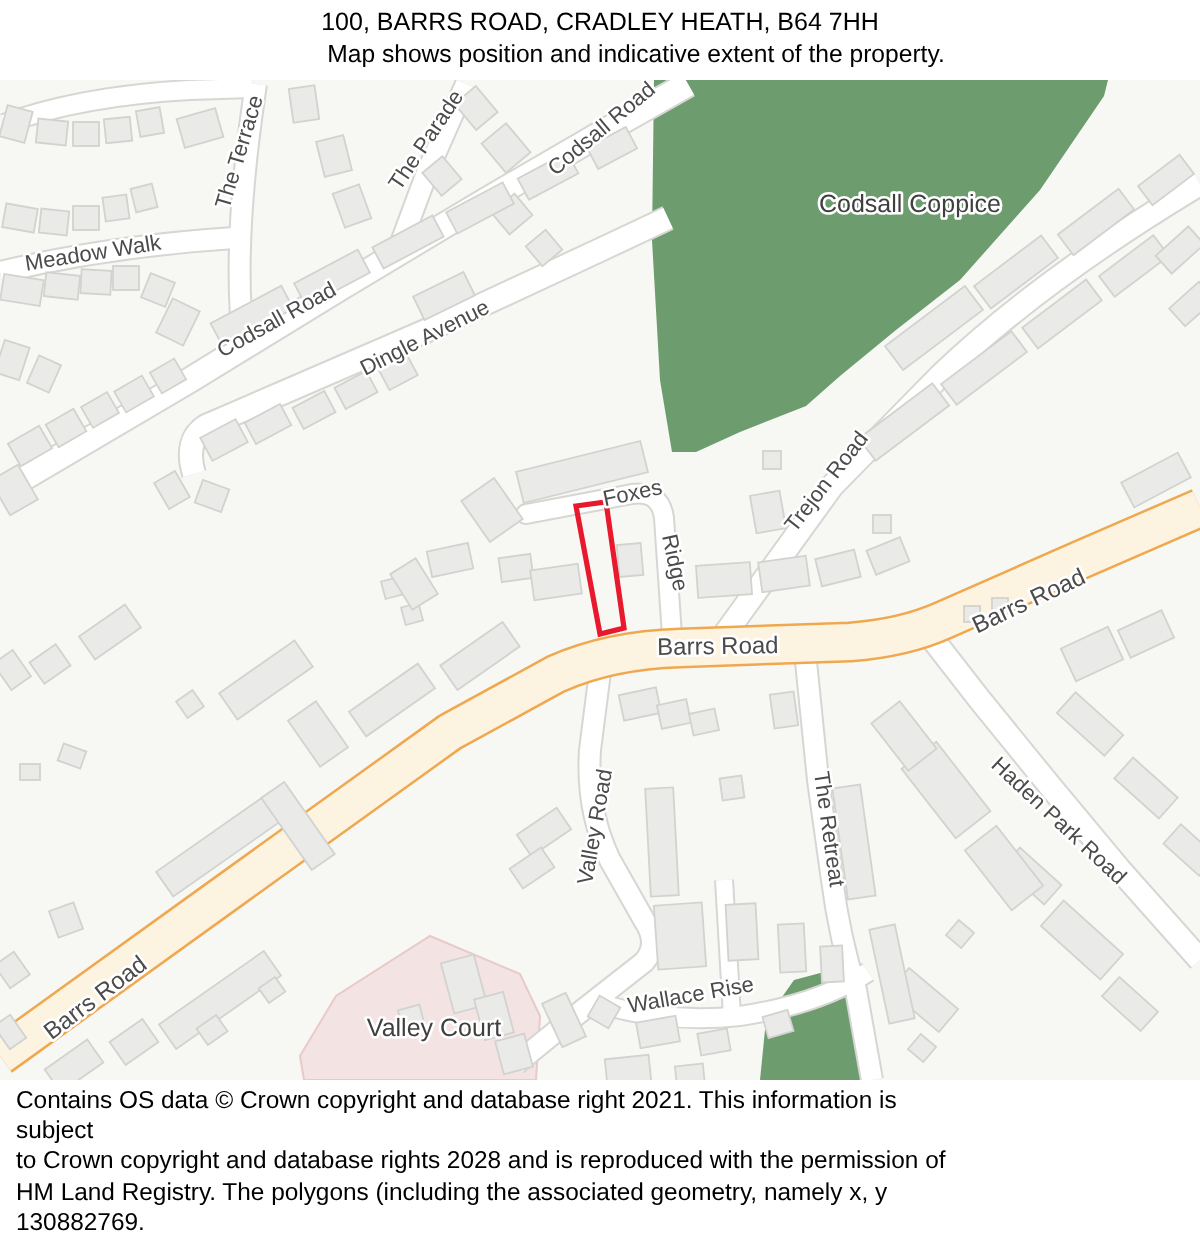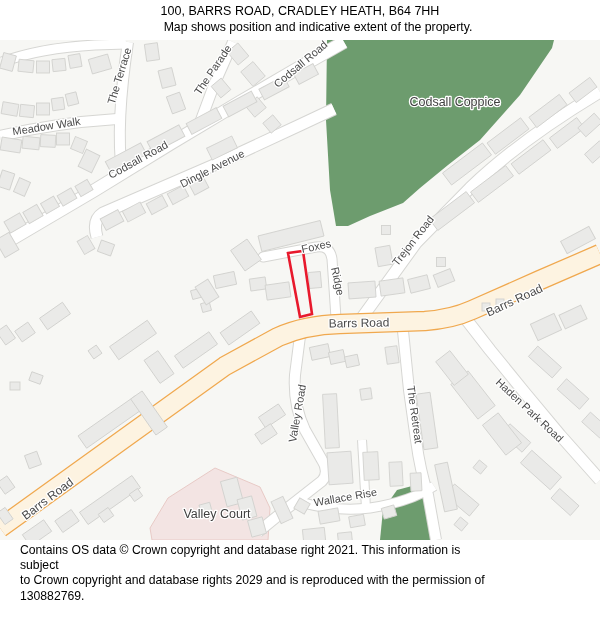--- a/index.html
+++ b/index.html
@@ -4,21 +4,21 @@
 <style>
   html,body{margin:0;padding:0;background:#ffffff;}
   #page{position:relative;width:600px;height:625px;background:#ffffff;overflow:hidden;
         font-family:"Liberation Sans",sans-serif;}
   #titleblock{position:absolute;top:0;left:0;width:600px;height:40px;text-align:center;
         padding-top:3px;box-sizing:border-box;background:#ffffff;}
   #title{font-size:12.5px;color:#000;line-height:16px;}
   #subtitle{font-size:12.3px;color:#000;line-height:16px;padding-left:36px;}
   #mapwrap{position:absolute;top:40px;left:0;width:600px;height:500px;background:#f7f7f4;}
   svg text{font-family:"Liberation Sans",sans-serif;}
-  #footer{position:absolute;top:540px;left:16px;width:476px;padding:3px 4px 0 4px;box-sizing:border-box;
+  #footer{position:absolute;top:540px;left:4px;width:476px;padding:3px 4px 0 4px;box-sizing:border-box;
         font-size:12.2px;line-height:15.2px;color:#000;background:#ffffff;}
 </style>
 </head>
 <body>
 <div id="page">
 
 <div id="titleblock">
   <div id="title">100, BARRS ROAD, CRADLEY HEATH, B64 7HH</div>
   <div id="subtitle">Map shows position and indicative extent of the property.</div>
 </div>
@@ -209,17 +209,18 @@
         <text x="0" y="0" text-anchor="middle" fill="#4b4b4b" font-size="11" paint-order="stroke" stroke="#ffffff" stroke-width="2.6" stroke-linejoin="round" transform="translate(301,374) rotate(-80)">Valley Road</text>
         <text x="0" y="0" text-anchor="middle" fill="#4b4b4b" font-size="11" paint-order="stroke" stroke="#ffffff" stroke-width="2.6" stroke-linejoin="round" transform="translate(411,375) rotate(82)">The Retreat</text>
         <text x="0" y="0" text-anchor="middle" fill="#4b4b4b" font-size="11" paint-order="stroke" stroke="#ffffff" stroke-width="2.6" stroke-linejoin="round" transform="translate(527,373) rotate(43)">Haden Park Road</text>
         <text x="0" y="0" text-anchor="middle" fill="#4b4b4b" font-size="11" paint-order="stroke" stroke="#ffffff" stroke-width="2.6" stroke-linejoin="round" transform="translate(346,461) rotate(-10)">Wallace Rise</text>
         <text x="0" y="0" text-anchor="middle" fill="#3f3f3f" font-size="12.5" paint-order="stroke" stroke="#ffffff" stroke-width="2.6" stroke-linejoin="round" transform="translate(217,478) rotate(0)">Valley Court</text>
       </svg>
 </div>
 
 <div id="footer">
       <div>Contains OS data © Crown copyright and database right 2021. This information is subject</div>
-      <div>to Crown copyright and database rights 2029 and is reproduced with the permission of</div>
+      <div>to Crown copyright and database rights 2028 and is reproduced with the permission of</div>
+      <div>HM Land Registry. The polygons (including the associated geometry, namely x, y</div>
       <div>130882769.</div>
     </div>
 
 </div>
 
 </body></html>

